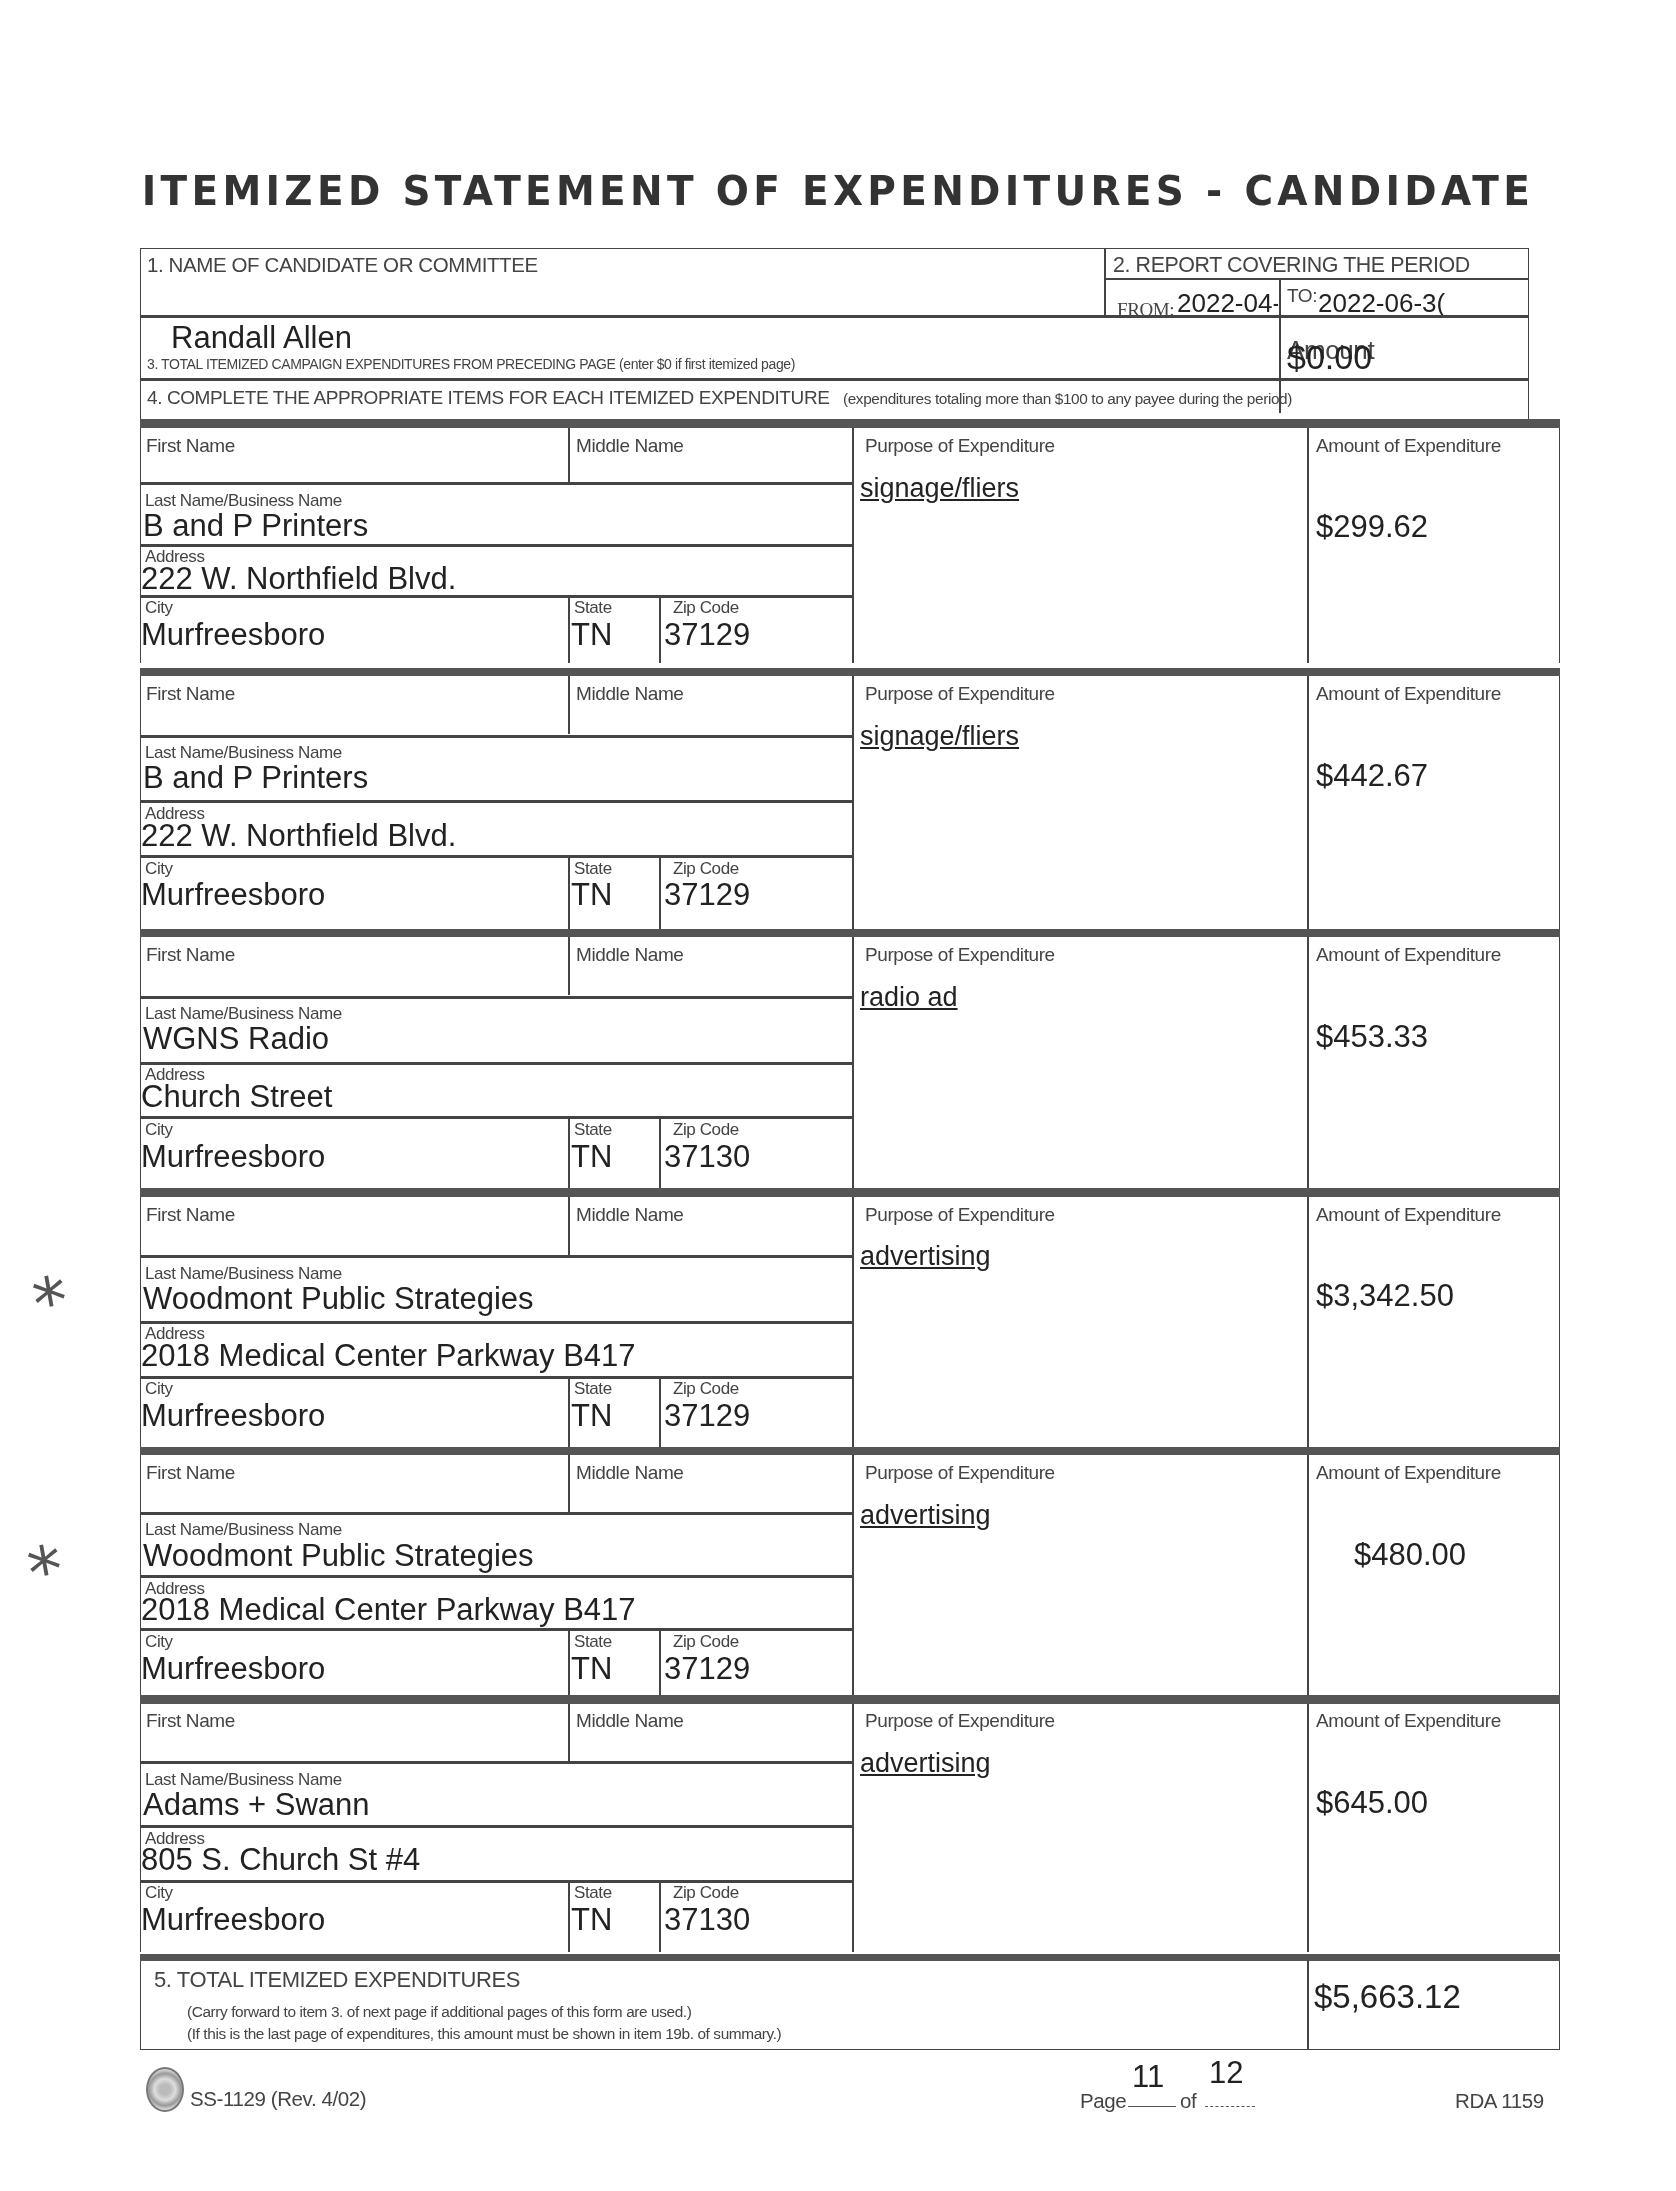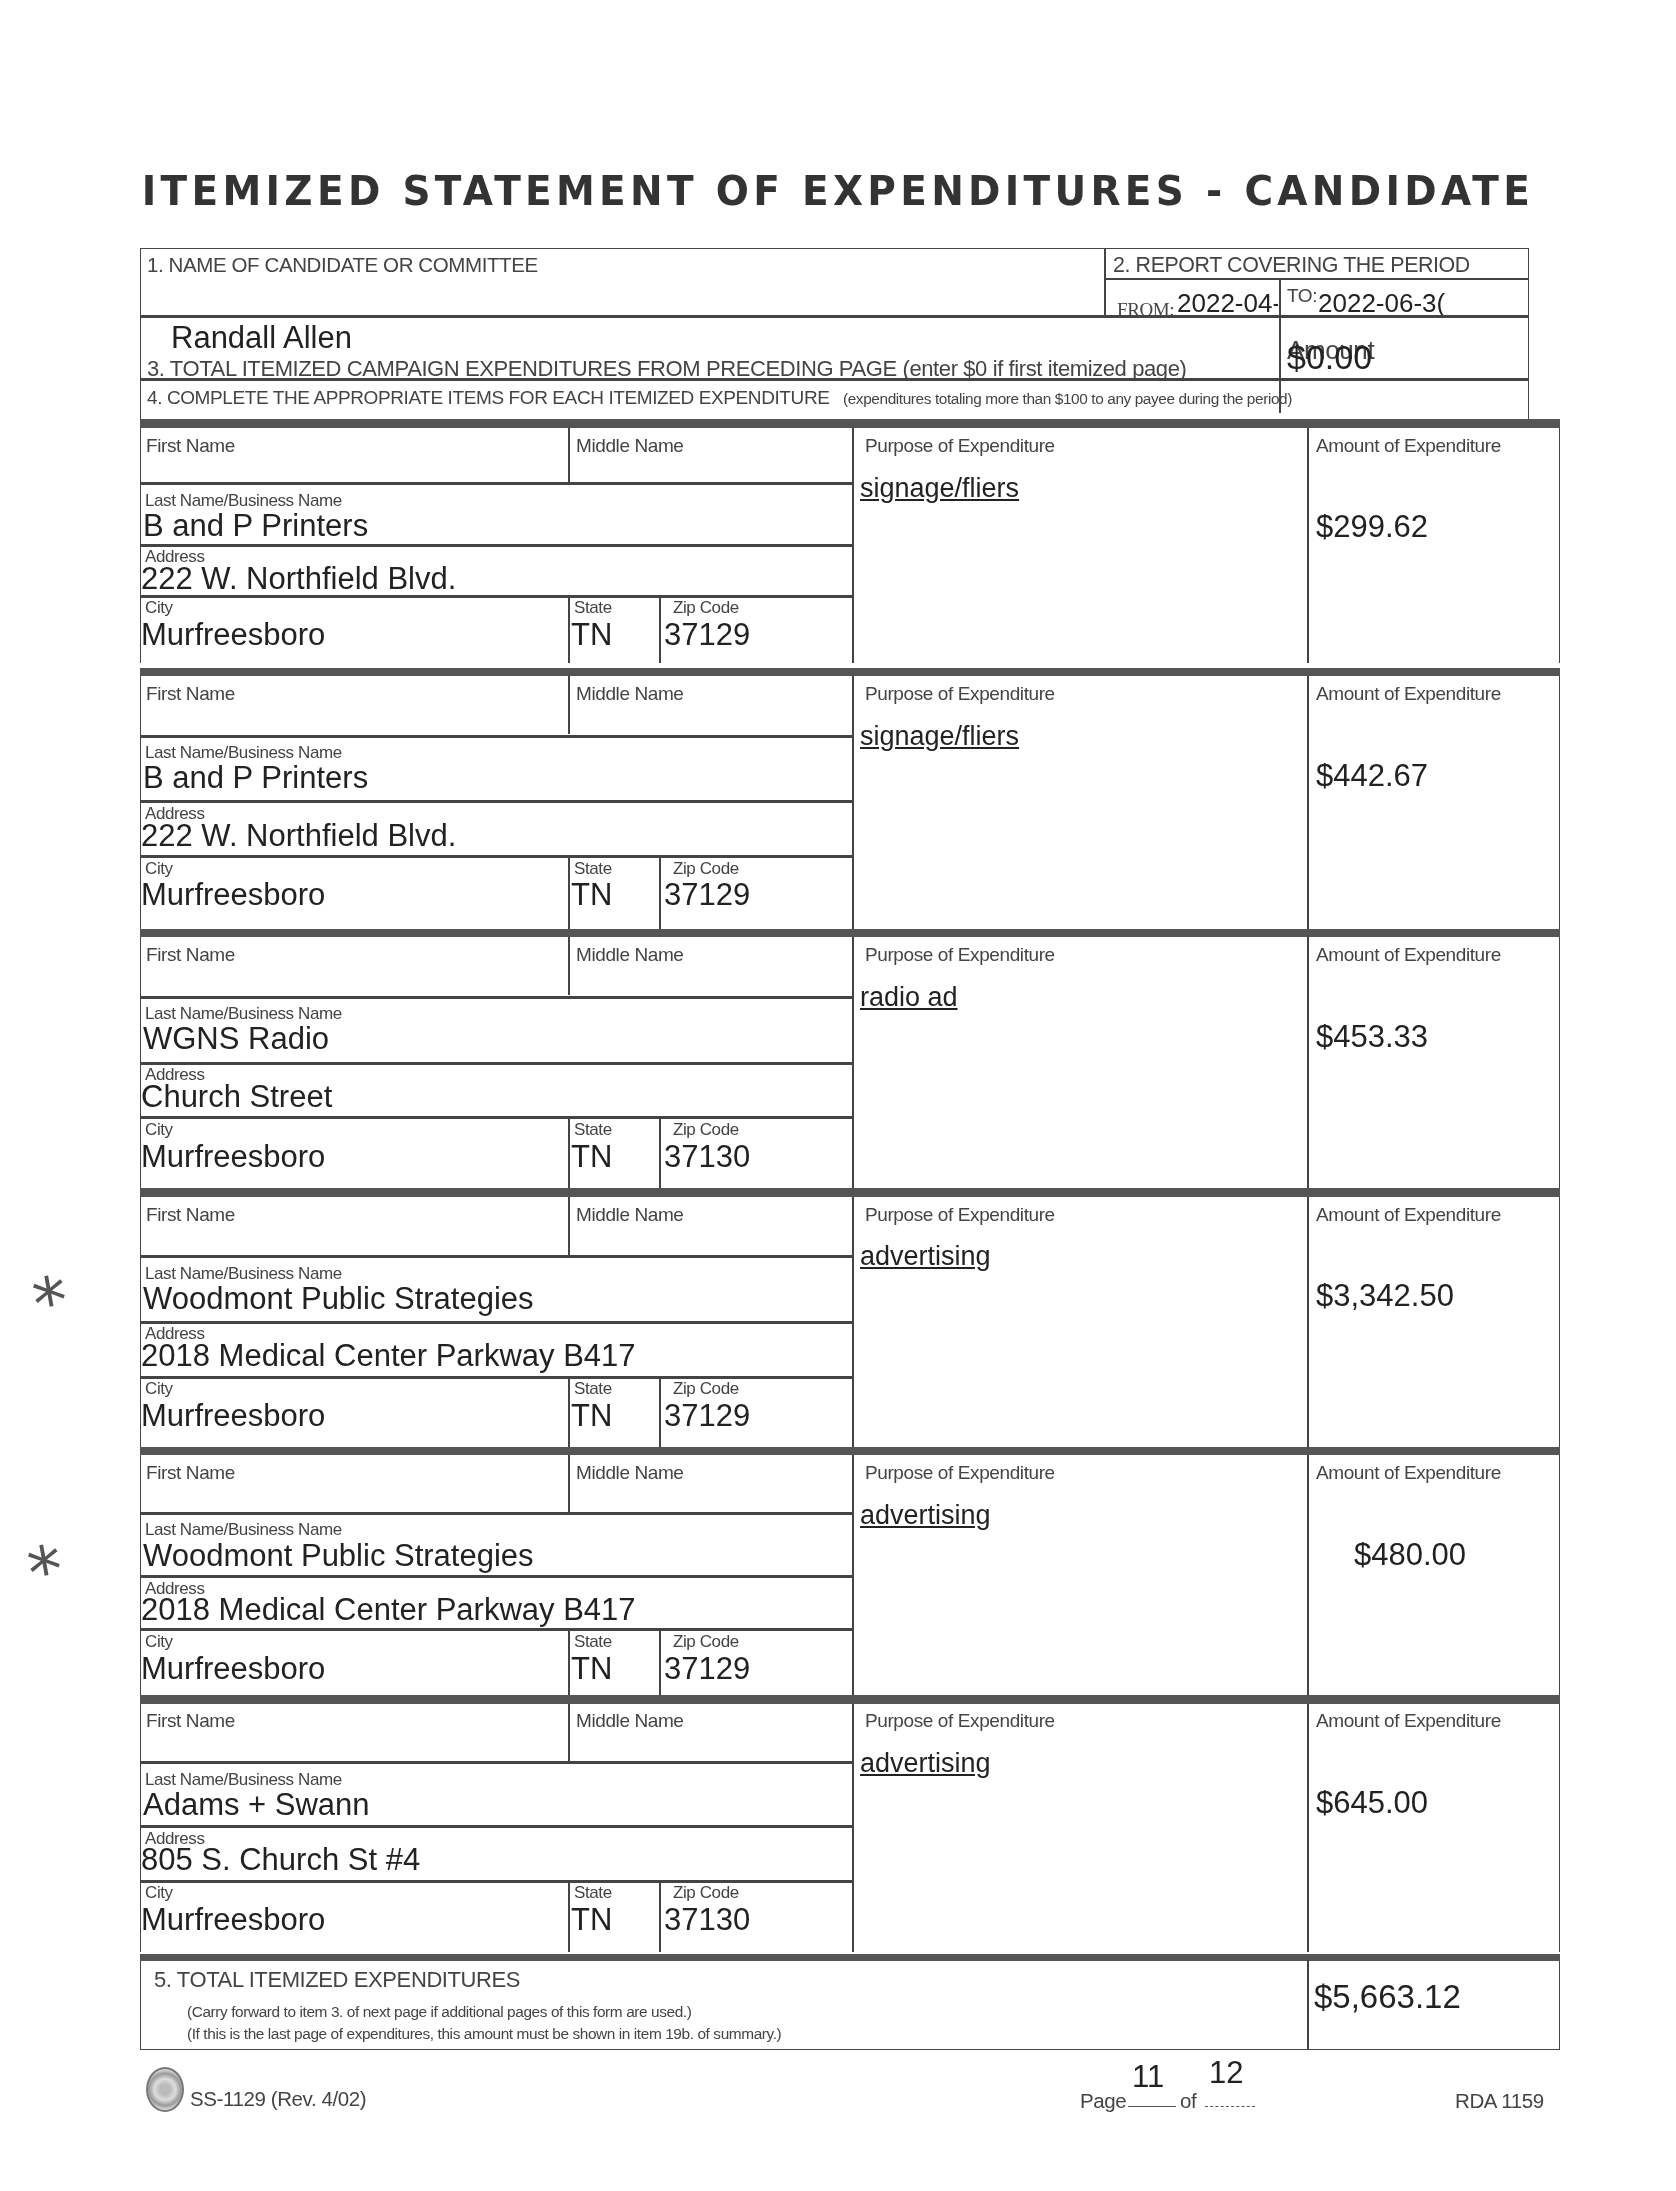--- a/index.html
+++ b/index.html
@@ -29,21 +29,21 @@
 <div class="vline" style="left:1104px; top:248px; height:67px;"></div>
 <div class="lbl" style="left:1113px; top:253px; font-size:21.4px;">2.  REPORT COVERING THE PERIOD</div>
 <div class="hline" style="left:1104px; top:278px; width:424px; height:1.7px;"></div>
 <div class="lbl" style="left:1117px; top:299px; font-size:19px;font-family:Liberation Serif, serif;">FROM:</div>
 <div class="val" style="left:1177px; top:288px; font-size:26px; width:101px; overflow:hidden;">2022-04-0</div>
 <div class="vline" style="left:1279px; top:278px; height:135px;"></div>
 <div class="lbl" style="left:1287px; top:285px; font-size:19px;">TO:</div>
 <div class="val" style="left:1318px; top:288px; font-size:26px; width:205px; overflow:hidden;">2022-06-3(</div>
 <div class="hline" style="left:140px; top:315px; width:1389px;"></div>
 
-<div class="lbl" style="left:147px; top:356px; font-size:22px;">3.  TOTAL ITEMIZED CAMPAIGN EXPENDITURES FROM PRECEDING PAGE (enter $0 if first itemized page)</div>
+<div class="lbl" style="left:147px; top:356px; font-size:14px;">3.  TOTAL ITEMIZED CAMPAIGN EXPENDITURES FROM PRECEDING PAGE (enter $0 if first itemized page)</div>
 <div class="lbl" style="left:1287px; top:335px; font-size:26px;">Amount</div>
 <div class="val" style="left:1287px; top:338px; font-size:34px;">$0.00</div>
 <div class="hline" style="left:140px; top:378px; width:1389px;"></div>
 
 <div class="lbl" style="left:147px; top:387px; font-size:19px;">
   <span>4.  COMPLETE THE APPROPRIATE ITEMS FOR EACH ITEMIZED EXPENDITURE</span>
   <span style="font-size:15.4px; margin-left:8.6px;">(expenditures  totaling more than $100 to any payee during the period)</span>
 </div>
 
 <div id="entries">

